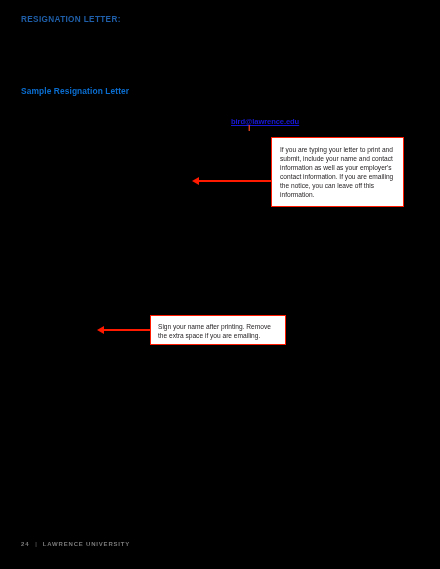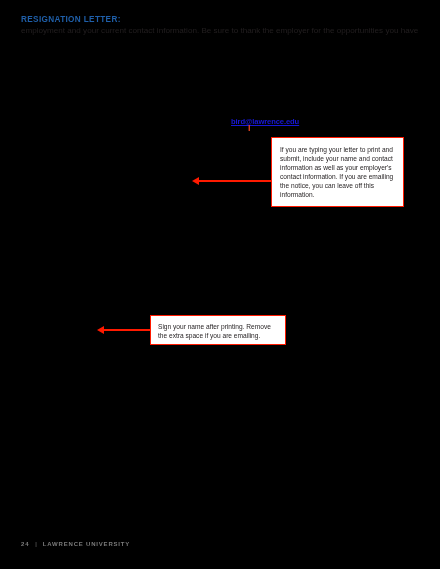--- a/index.html
+++ b/index.html
@@ -164,23 +164,23 @@
   }
 </style>
 </head>
 <body>
 
 <div id="page">
 
   <div class="doc-heading">RESIGNATION LETTER:</div>
 
   <div class="doc-para">
-    <span class="ln">employment and your current contact information. Be sure to thank the employer for the opportunities you have</span>
-  </div>
-
+  </div>
+
+  <div class="sample-heading">Sample Resignation Letter</div>
 
   <a class="email-link" href="#">bird@lawrence.edu</a>
 
   <div class="cursor-mark">I</div>
 
   <div class="callout" id="callout-1">If you are typing your letter to print and submit, include your name and contact information as well as your employer's contact information. If you are emailing the notice, you can leave off this information.</div>
 
   <div class="arrow" id="arrow-1">
     <div class="head"></div>
     <div class="shaft"></div>

